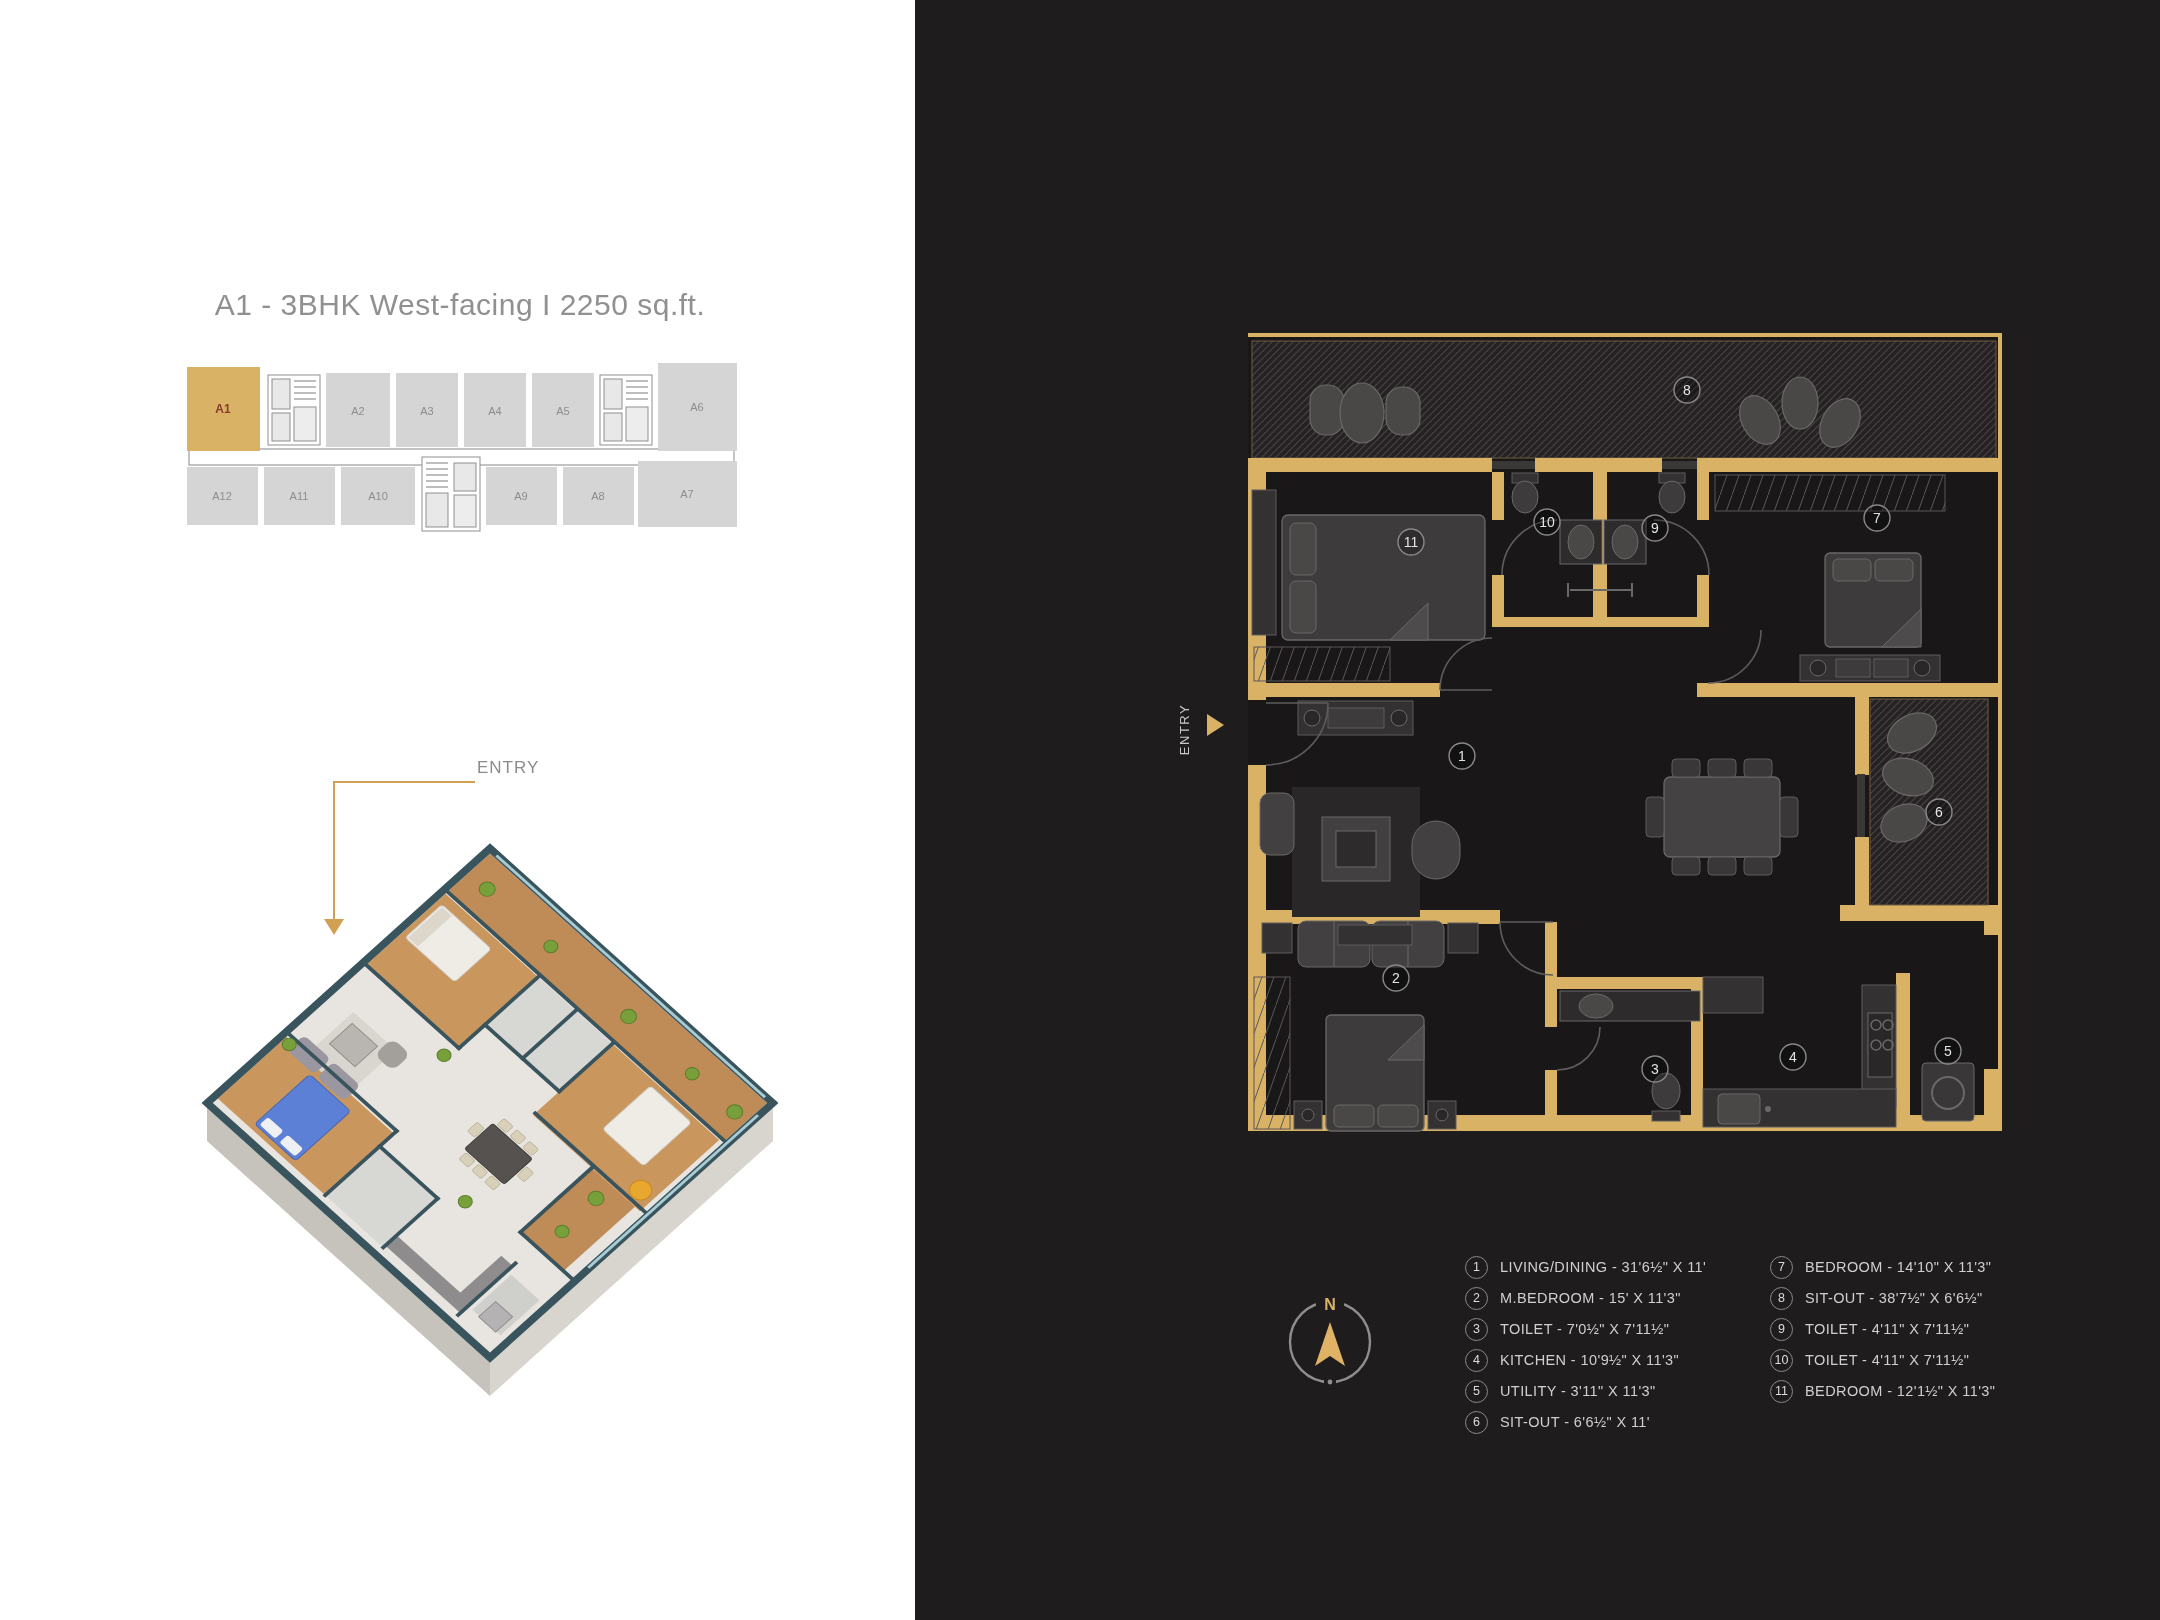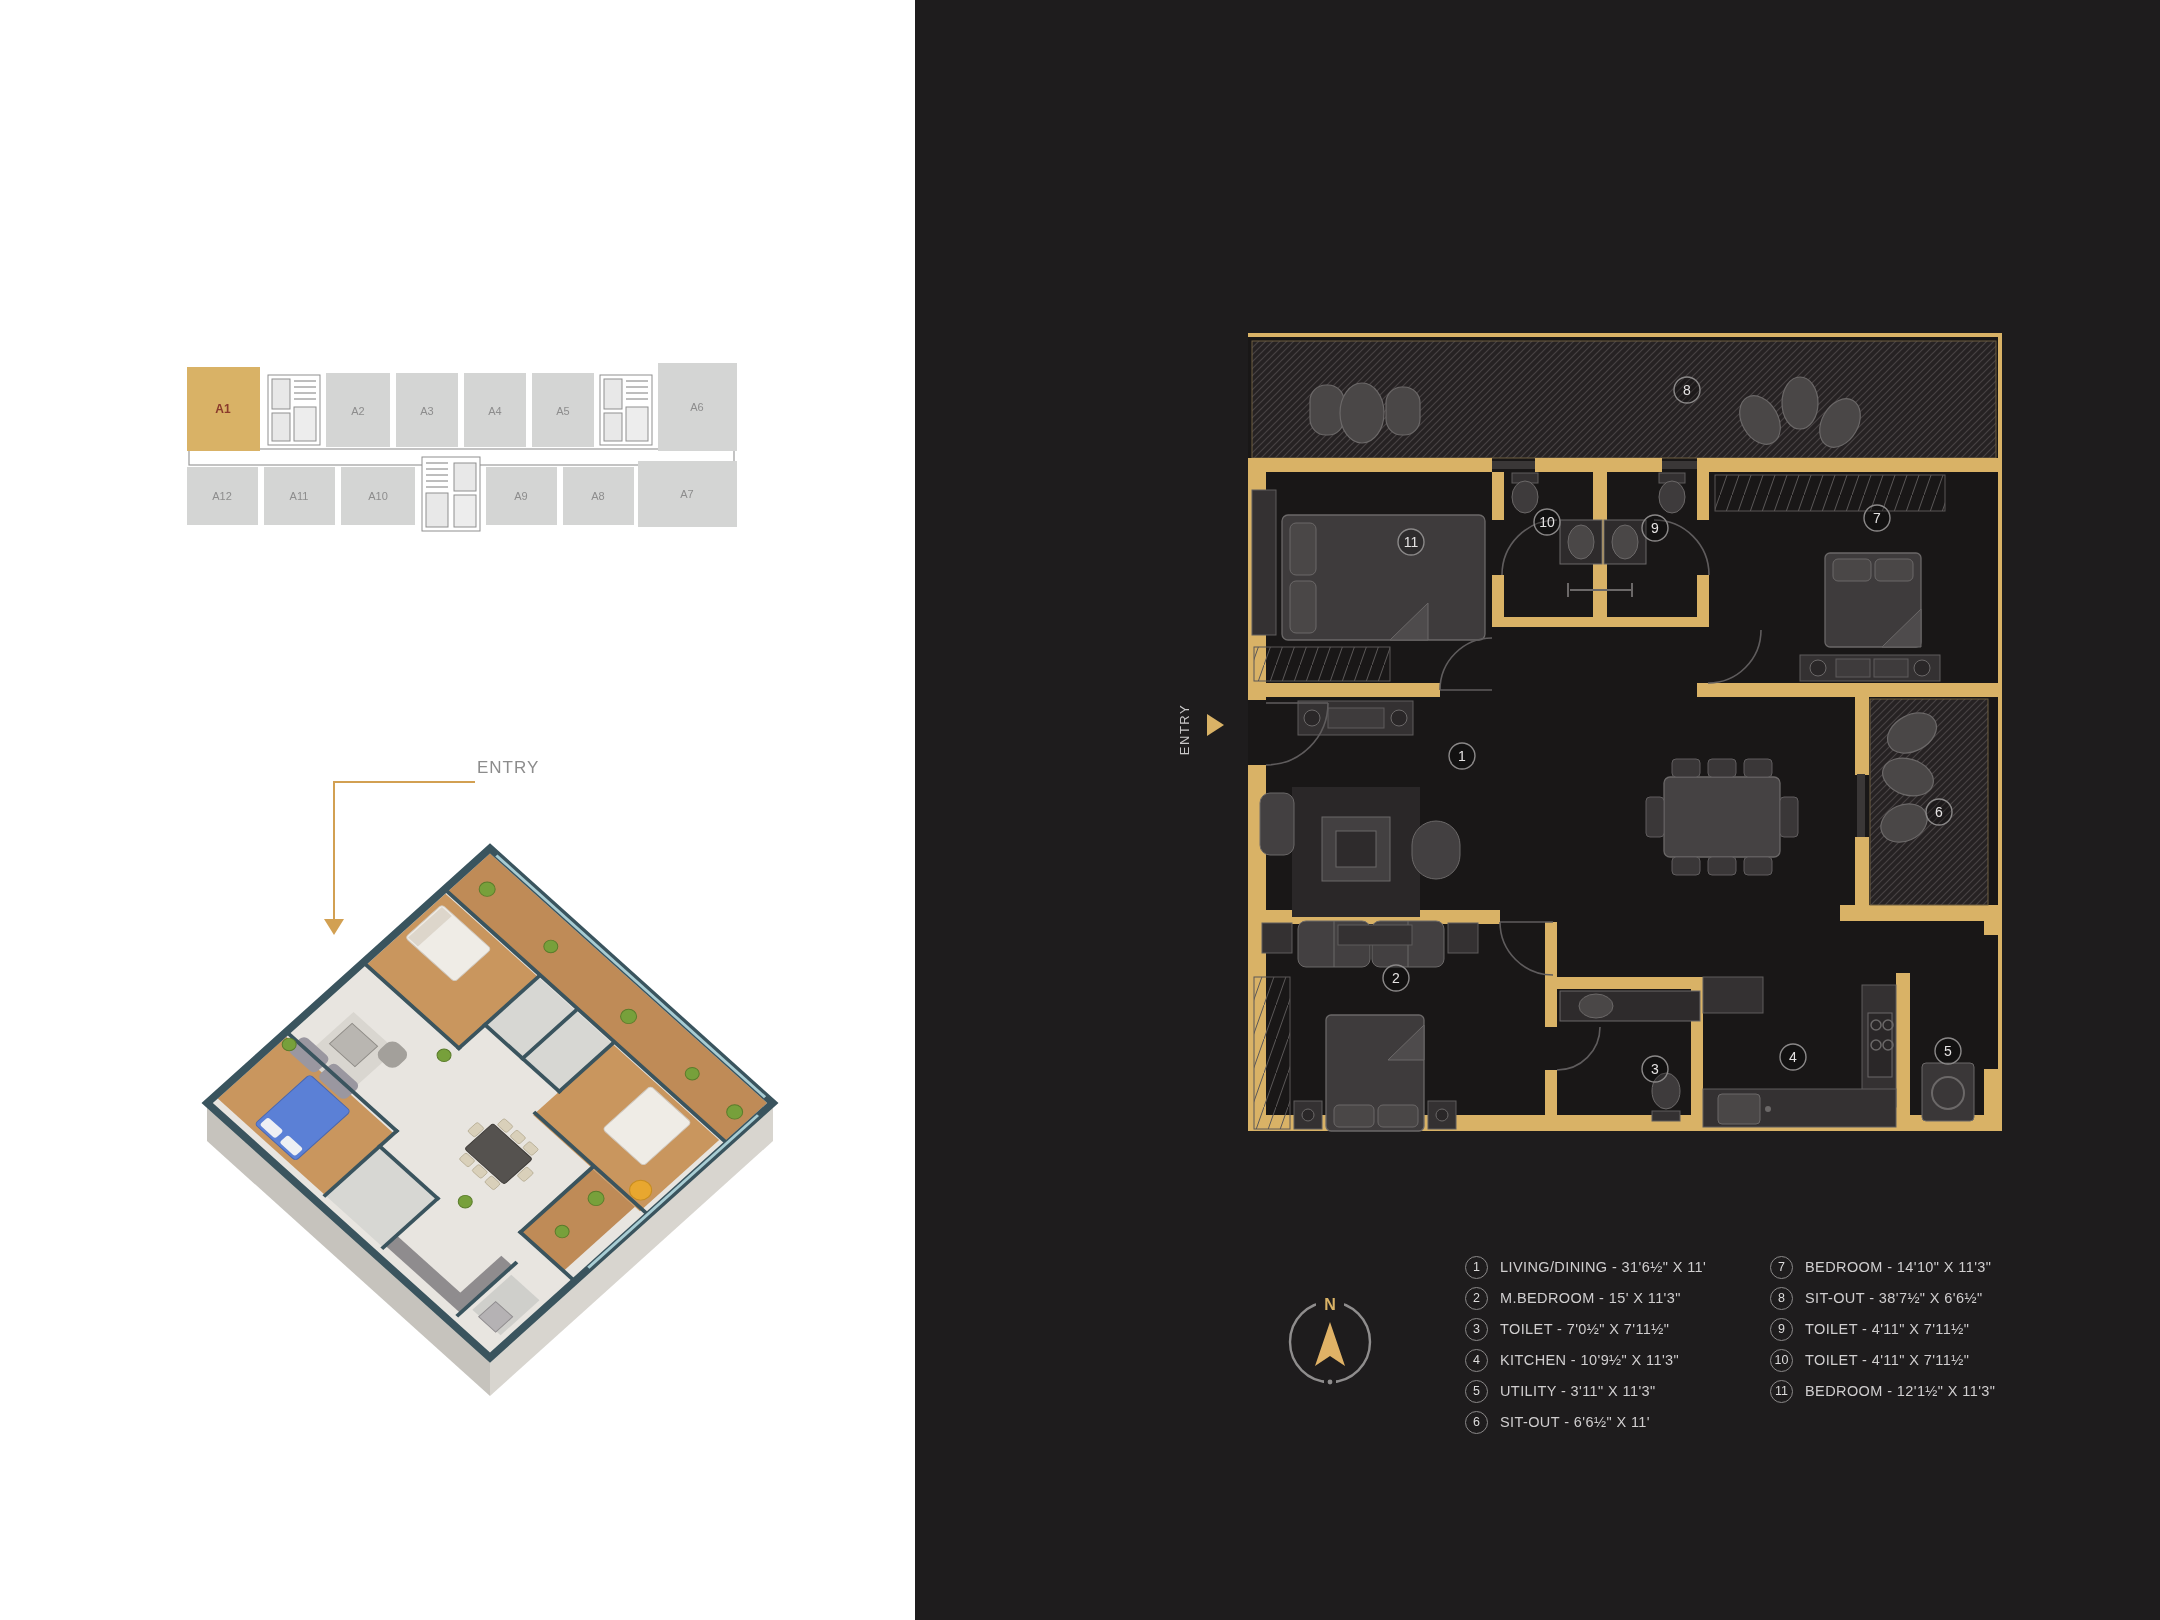--- a/index.html
+++ b/index.html
@@ -38,20 +38,21 @@
   .legend-label{margin-left:12px;font-size:14.5px;color:var(--legend-text);letter-spacing:.4px;white-space:nowrap;}
   svg text{font-family:"Liberation Sans", sans-serif;}
 </style>
 </head>
 <body>
 
 <div id="app">
 
   <div id="left-panel" class="abs">
 
+    <div id="plan-title" class="abs">A1 - 3BHK West-facing I 2250 sq.ft.</div>
 
     <svg class="abs" style="left:186px;top:363px" width="551" height="172" viewBox="0 0 551 172">
 
       <rect x="3" y="86" width="545" height="16" fill="#ffffff" stroke="#9b9b9b" stroke-width="1.2"></rect>
 
       <g>
         <rect x="1" y="4" width="73" height="84" fill="var(--keyplan-highlight)"></rect>
         <text x="37" y="50" text-anchor="middle" font-size="12" font-weight="bold" fill="var(--keyplan-highlight-text)">A1</text>
       </g>
 

